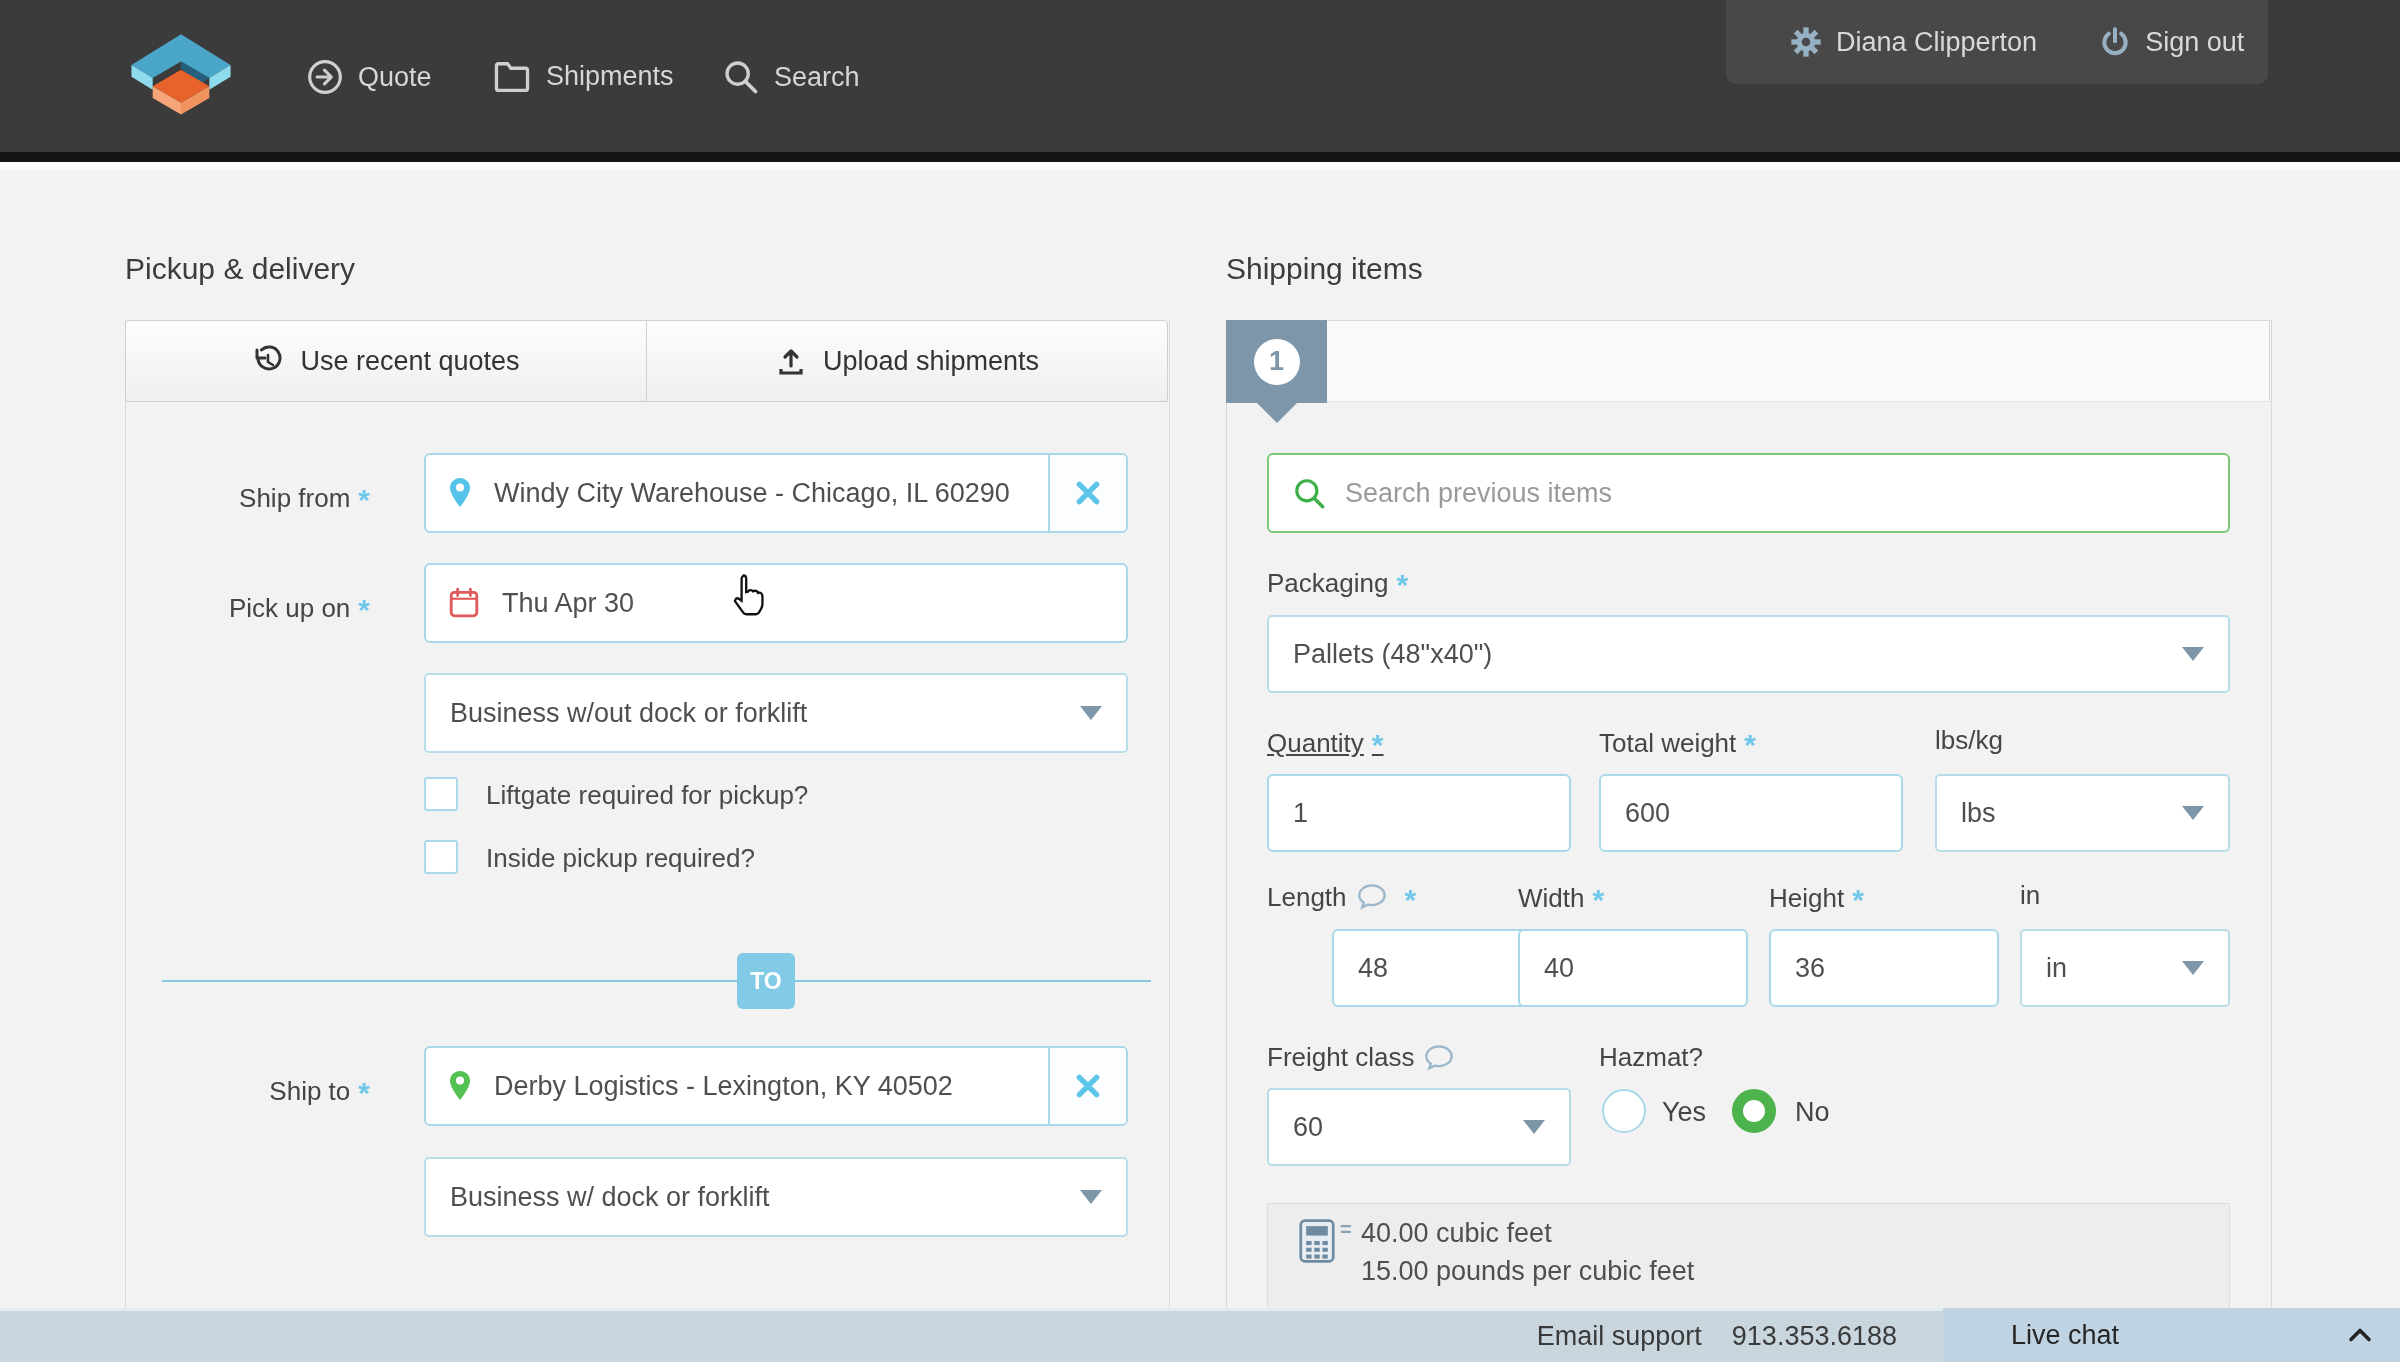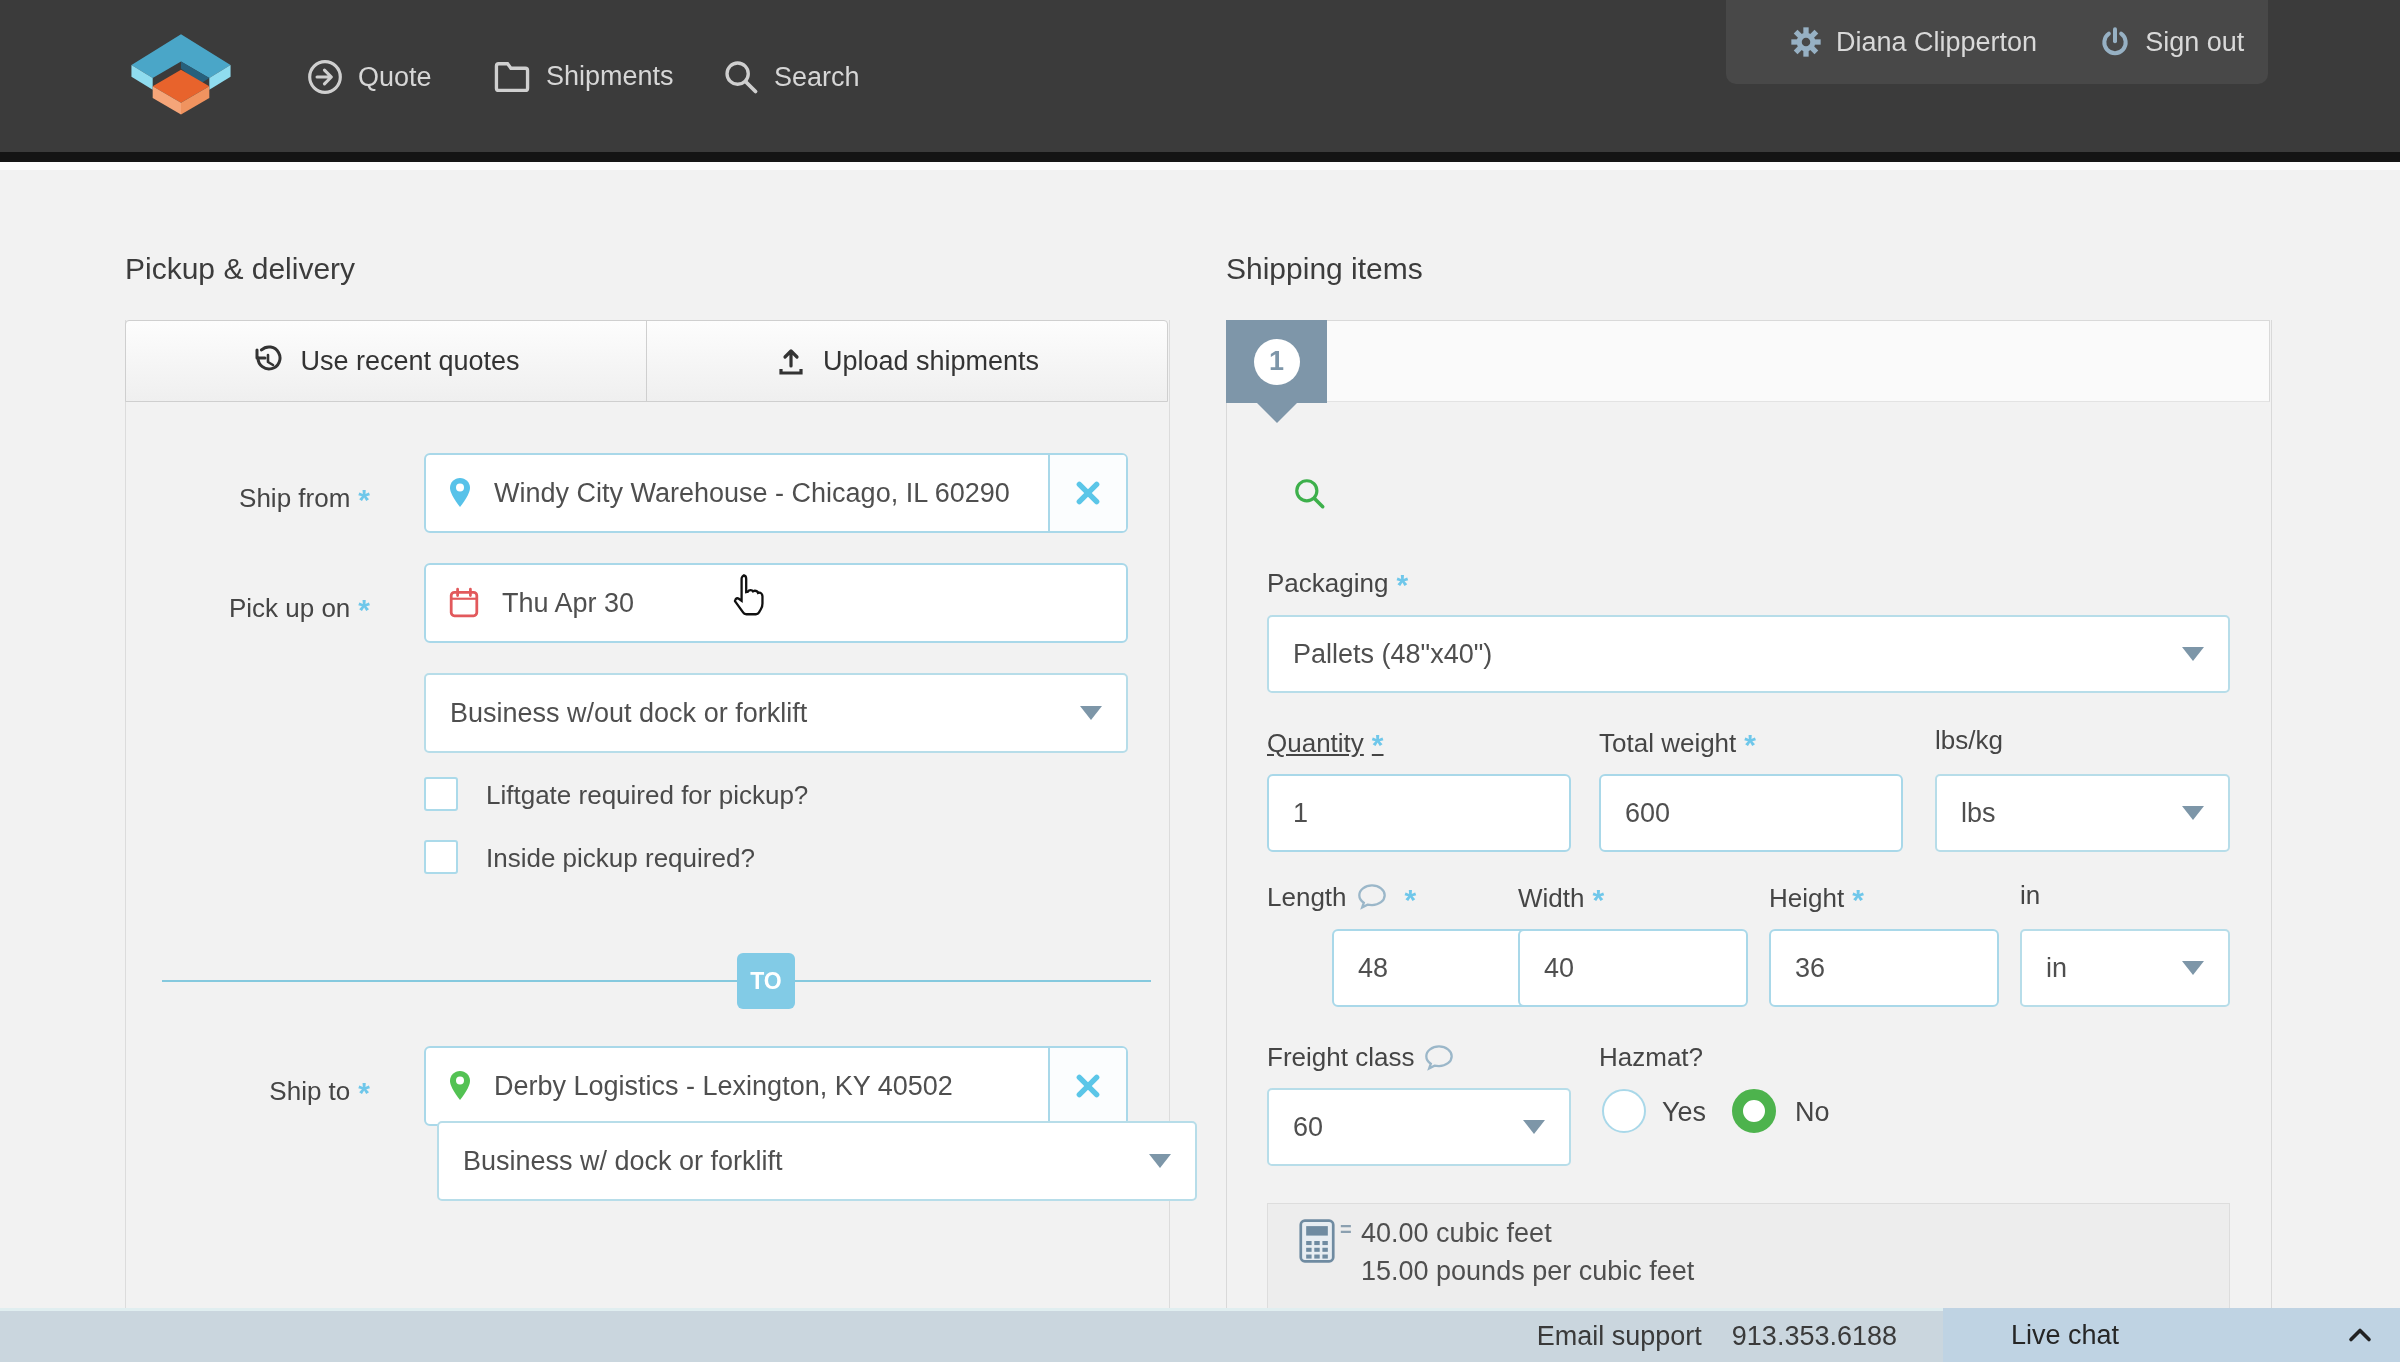--- a/index.html
+++ b/index.html
@@ -260,34 +260,35 @@
     </div>
     <div class="combo-clear">
       <span class="icon">
         <svg viewBox="0 0 24 24" width="26" height="26">
           <path d="M4 4l16 16M20 4L4 20" stroke="#5bc6e8" stroke-width="5" stroke-linecap="round"></path>
         </svg>
       </span>
     </div>
   </div>
 
-  <div class="select" style="left:424px;top:1121px;width:760px;height:80px;margin-left:13px;">
+  <div class="select" style="left:424px;top:1157px;width:704px;height:80px;">
     <span>Business w/ dock or forklift</span>
     <span class="tri"></span>
   </div>
 
   <div class="panel panel-right">
     <div class="items-header">
       <div class="item-tab">
         <div class="item-tab-circle">1</div>
       </div>
       <div class="item-tab-pointer"></div>
     </div>
   </div>
 
+  <input class="search-input" style="left: 1267px; top: 453px; width: 963px; height: 80px;" placeholder="Search previous items">
   <span class="icon" style="position:absolute;left:1292px;top:476px;">
     <svg viewBox="0 0 34 34" width="36" height="36">
       <circle cx="14" cy="14" r="9.5" fill="none" stroke="#3db04b" stroke-width="3"></circle>
       <path d="M21 21l8 8" stroke="#3db04b" stroke-width="3.4" stroke-linecap="round"></path>
     </svg>
   </span>
 
   <div class="row-label req" style="left:1267px;top:565px;">Packaging</div>
   <div class="select" style="left:1267px;top:615px;width:963px;height:78px;">
     <span>Pallets (48"x40")</span>

